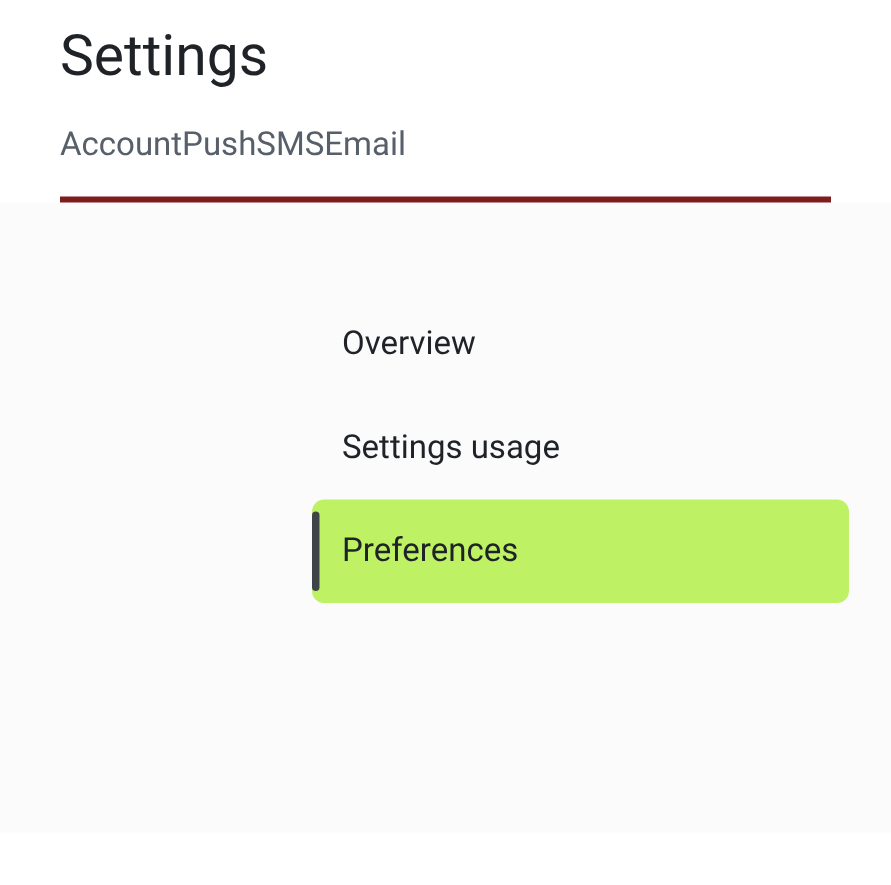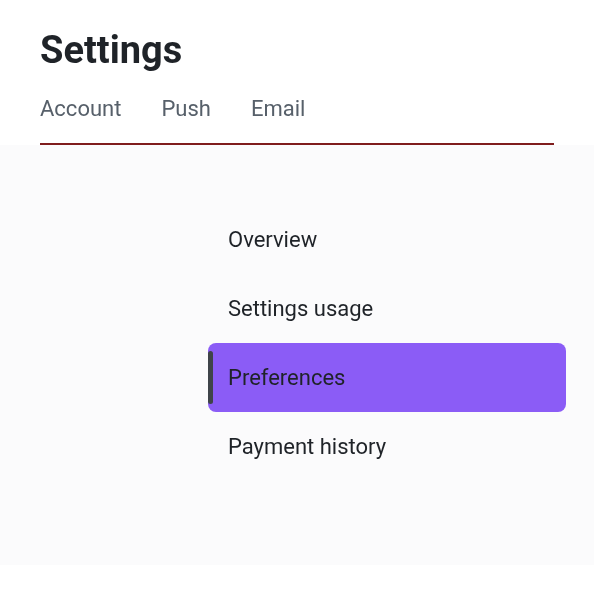--- a/index.html
+++ b/index.html
@@ -13,29 +13,27 @@
       height: 590px;
       overflow: hidden;
       background: #ffffff;
     }
     .header {
       padding: 16px 40px 0 40px;
       background: #ffffff;
     }
     .page-title {
       font-size: 38px;
-      font-weight: 700;
+      font-weight: 400;
       color: #1f2328;
       margin-bottom: 24px;
-      margin-top: 12px;
     }
     .tabs {
       display: flex;
-      gap: 40px;
-      border-bottom: 2px solid #7f1d1d;
+      border-bottom: 4px solid #7f1d1d;
       position: relative;
       text-align: center;
     }
     .tab {
       padding-bottom: 22px;
       font-size: 22px;
       color: #57606a;
       cursor: pointer;
       position: relative;
     }
@@ -64,45 +62,45 @@
     }
     .subnav-item {
       font-size: 22px;
       color: #1f2328;
       padding: 22px 20px;
       cursor: pointer;
       border-radius: 8px;
       position: relative;
     }
     .subnav-item.active {
-      background: #8b5cf6;
+      background: #bef264;
     }
     .subnav-item.active::before {
       content: "";
       position: absolute;
       left: 0;
       top: 8px;
       bottom: 8px;
       width: 5px;
       background: #3f4449;
       border-radius: 3px;
     }
   </style>
 </head>
 <body>
 
 <div class="header">
   <h1 class="page-title">Settings</h1>
   <div class="tabs">
     <div class="tab">Account</div>
     <div class="tab">Push</div>
+    <div class="tab">SMS</div>
     <div class="tab">Email</div>
   </div>
 </div>
 
 <div class="content">
   <div class="subnav">
     <div class="subnav-item">Overview</div>
     <div class="subnav-item">Settings usage</div>
     <div class="subnav-item active">Preferences</div>
-    <div class="subnav-item">Payment history</div>
   </div>
 </div>
 
 </body></html>

